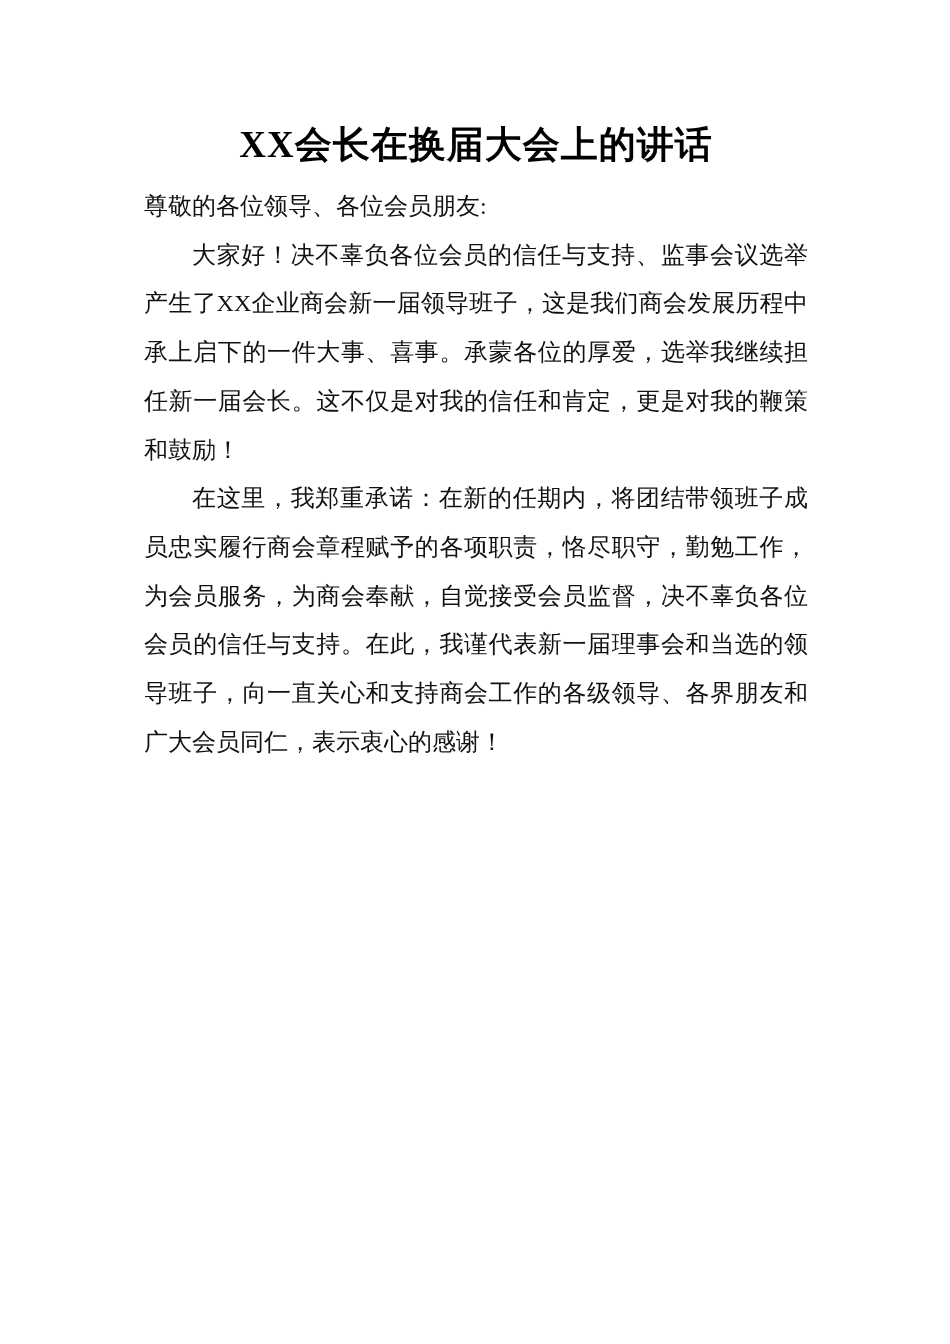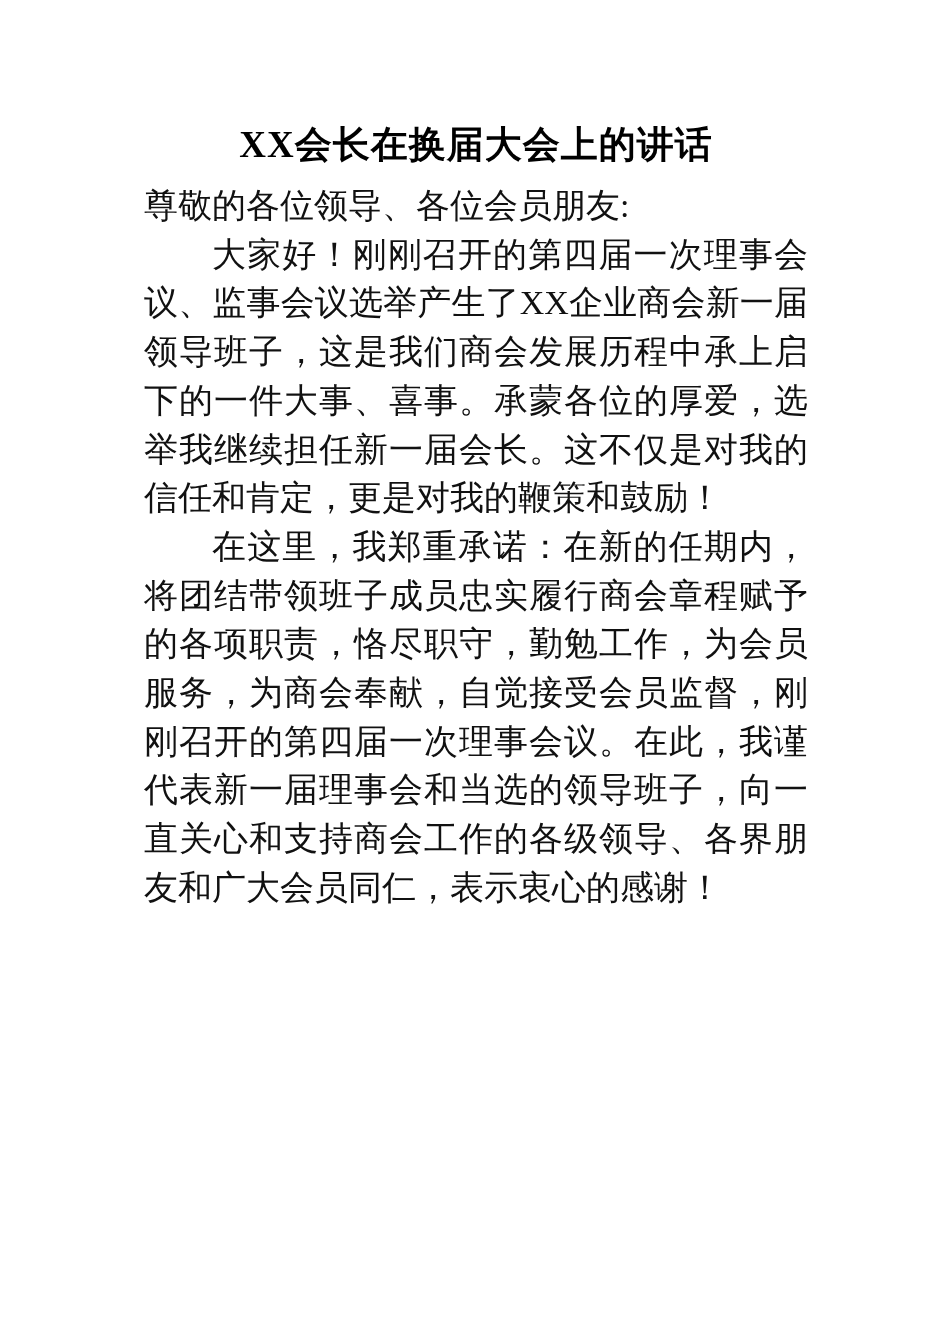--- a/index.html
+++ b/index.html
@@ -24,35 +24,35 @@
     font-weight: bold;
     font-size: 37px;
     line-height: 54px;
     letter-spacing: 1px;
     color: #000000;
     text-align: center;
     margin: 0 0 10px 0;
   }
   .body-text {
     font-family: "Liberation Serif", "DejaVu Serif", serif;
-    font-size: 34px;
+    font-size: 24px;
     line-height: 48.7px;
     color: #111111;
     text-align: justify;
     text-justify: inter-ideograph;
     margin: 0;
     word-break: break-all;
   }
   .indent {
     text-indent: 2em;
   }
 </style>
 </head>
 <body>
 
 <div class="page">
   <div class="doc">
     <h1 class="doc-title">XX会长在换届大会上的讲话</h1>
     <p class="body-text">尊敬的各位领导、各位会员朋友:</p>
-    <p class="body-text indent">大家好！刚刚召开的第四届一次理事会议、监事会议选举产生了XX企业商会新一届领导班子，这是我们商会发展历程中承上启下的一件大事、喜事。承蒙各位的厚爱，选举我继续担任新一届会长。这不仅是对我的信任和肯定，更是对我的鞭策和鼓励！</p>
-    <p class="body-text indent">在这里，我郑重承诺：在新的任期内，将团结带领班子成员忠实履行商会章程赋予的各项职责，恪尽职守，勤勉工作，为会员服务，为商会奉献，自觉接受会员监督，刚刚召开的第四届一次理事会议。在此，我谨代表新一届理事会和当选的领导班子，向一直关心和支持商会工作的各级领导、各界朋友和广大会员同仁，表示衷心的感谢！</p>
+    <p class="body-text indent">大家好！决不辜负各位会员的信任与支持、监事会议选举产生了XX企业商会新一届领导班子，这是我们商会发展历程中承上启下的一件大事、喜事。承蒙各位的厚爱，选举我继续担任新一届会长。这不仅是对我的信任和肯定，更是对我的鞭策和鼓励！</p>
+    <p class="body-text indent">在这里，我郑重承诺：在新的任期内，将团结带领班子成员忠实履行商会章程赋予的各项职责，恪尽职守，勤勉工作，为会员服务，为商会奉献，自觉接受会员监督，决不辜负各位会员的信任与支持。在此，我谨代表新一届理事会和当选的领导班子，向一直关心和支持商会工作的各级领导、各界朋友和广大会员同仁，表示衷心的感谢！</p>
   </div>
 </div>
 
 </body></html>

